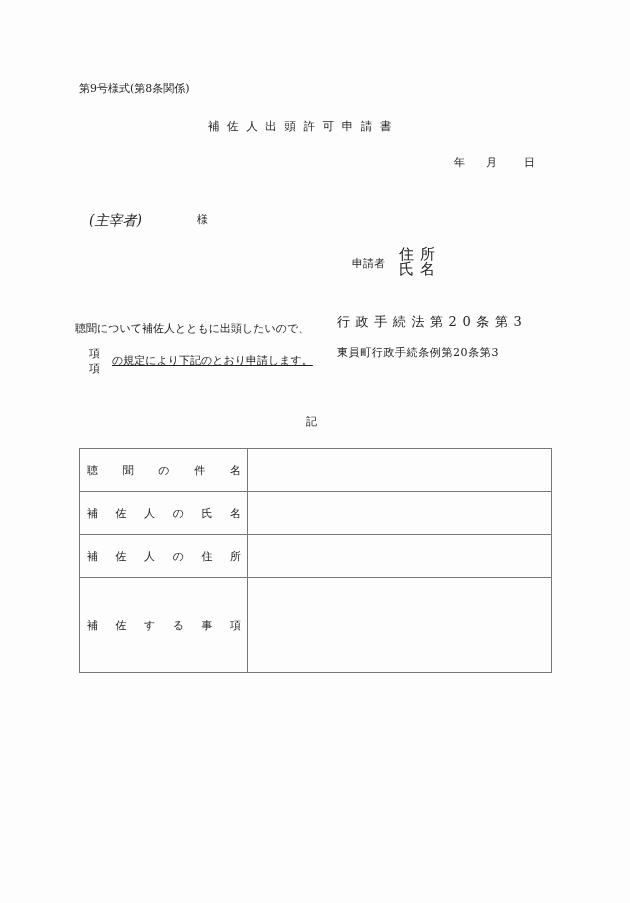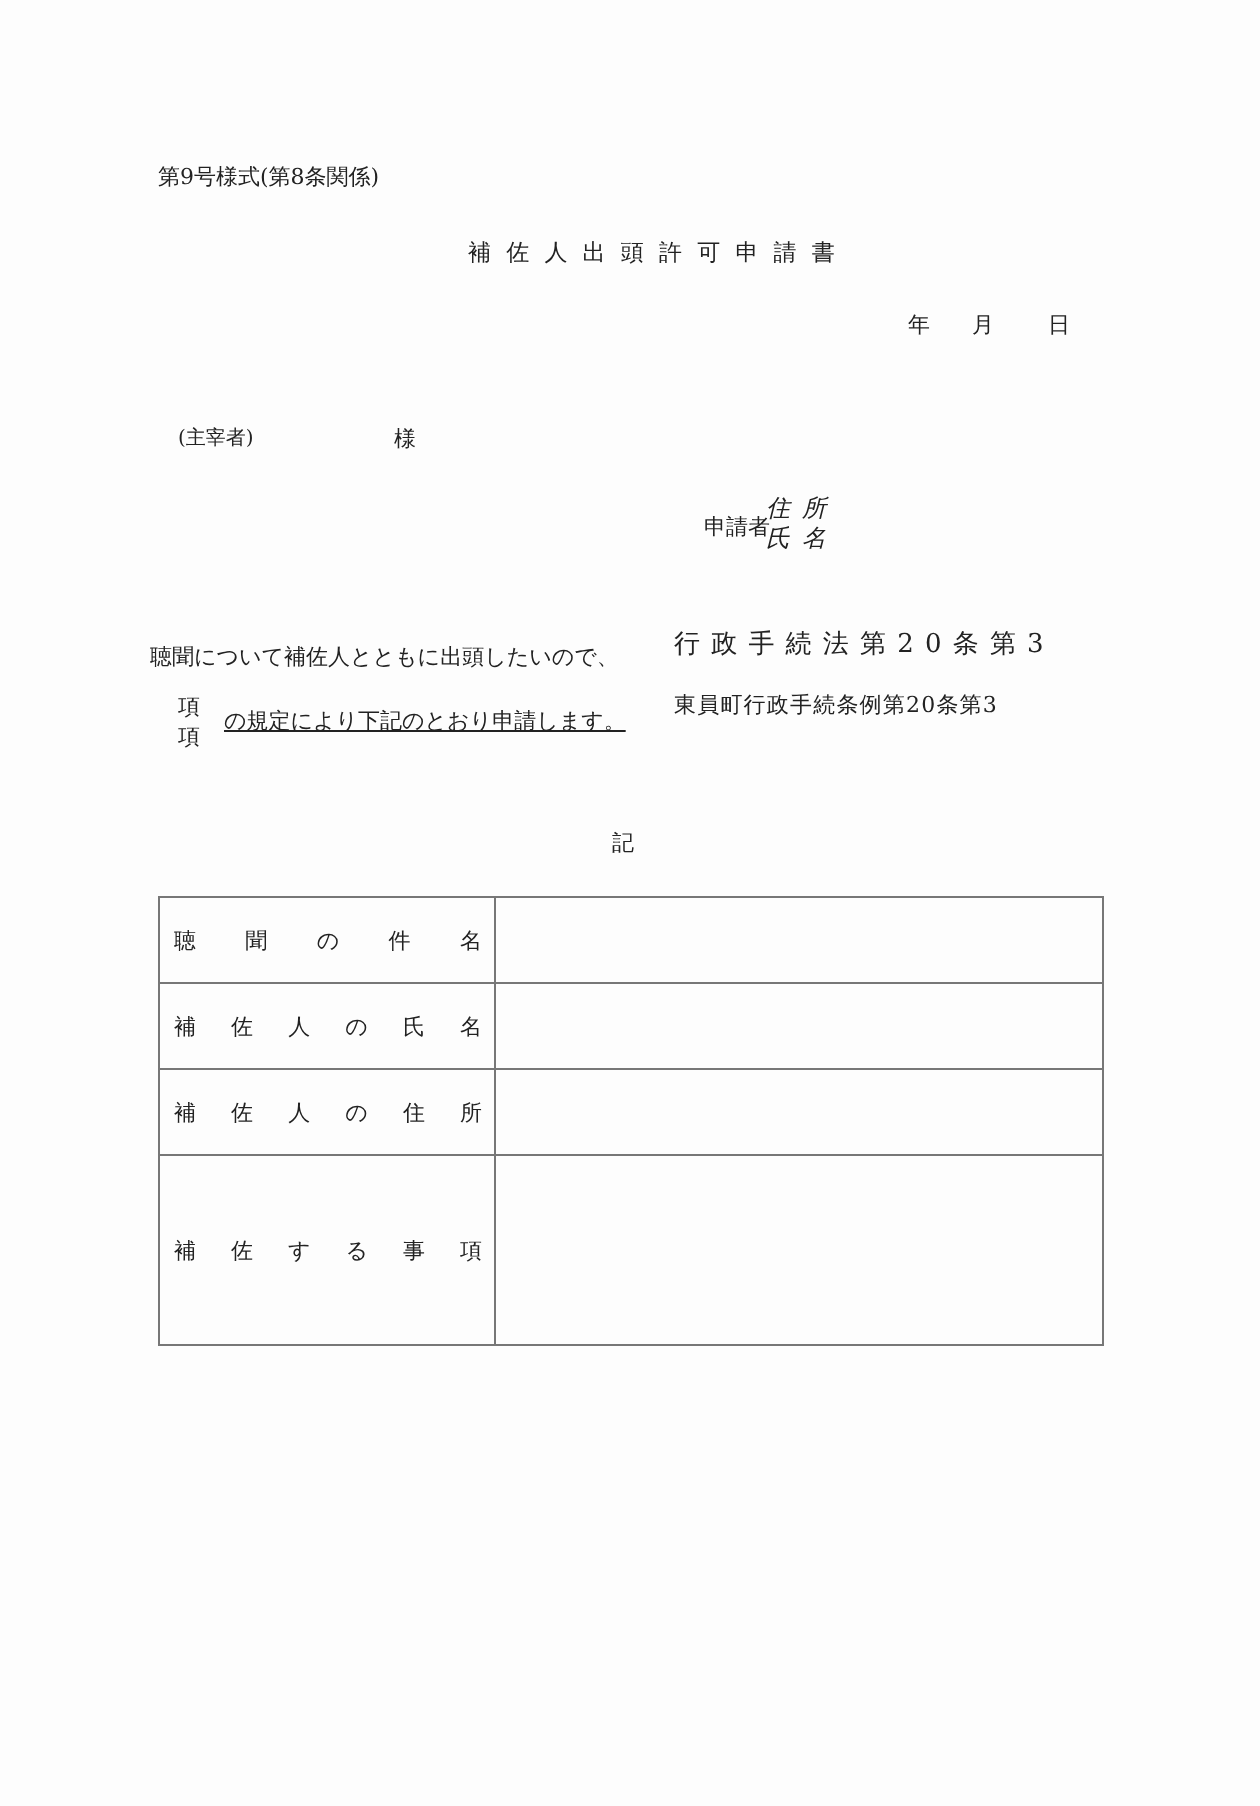--- a/index.html
+++ b/index.html
@@ -1,28 +1,28 @@
 <!DOCTYPE html>
 <html><head>
 <meta charset="utf-8">
 <style>
   html, body { margin: 0; padding: 0; background: #fdfdfd; }
   body { width: 630px; height: 903px; position: relative; overflow: hidden;
          font-family: "DejaVu Serif", "Liberation Serif", serif; color: #222; font-size: 11px; }
   .abs { position: absolute; white-space: nowrap; }
   .form-no { left: 79px; top: 81px; font-size: 11px; }
-  .title { left: 234px; top: 119px; font-size: 11.5px; letter-spacing: 7.6px; text-align: right; }
+  .title { left: 208px; top: 119px; font-size: 11.5px; letter-spacing: 7.6px; text-align: right; }
   .date { left: 454px; top: 155px; font-size: 11px; }
   .date span { display: inline-block; }
   .date .g1 { width: 32px; }
   .date .g2 { width: 38px; }
-  .addressee { left: 89px; top: 212px; font-size: 10px; }
+  .addressee { left: 89px; top: 212px; font-size: 14px; font-style: italic; }
   .sama { left: 197px; top: 212px; font-size: 11px; }
   .applicant-label { left: 352px; top: 256px; font-size: 11px; text-align: right; }
-  .applicant-fields { left: 383px; top: 247px; font-size: 12px; line-height: 15px; letter-spacing: 6px; font-style: italic; }
+  .applicant-fields { left: 399px; top: 247px; font-size: 15px; line-height: 15px; letter-spacing: 6px; }
   .body1 { left: 75px; top: 321px; font-size: 11px; }
   .law1 { left: 337px; top: 313px; font-size: 13px; letter-spacing: 5.6px; }
   .law2 { left: 337px; top: 345px; font-size: 11px; letter-spacing: 0.6px; }
   .kou { left: 89px; top: 346px; font-size: 11px; line-height: 15px; }
   .body2 { left: 112px; top: 353px; font-size: 11px; text-decoration: underline; }
   .ki { left: 306px; top: 414px; font-size: 11px; }
   table.form-table { position: absolute; left: 79px; top: 448px; width: 473px; border-collapse: collapse; }
   table.form-table td { border: 1px solid #777; padding: 0; }
   td.label { width: 167px; }
   td.label .lbl { display: flex; justify-content: space-between; padding: 0 6px 0 7px; font-size: 11px; }

